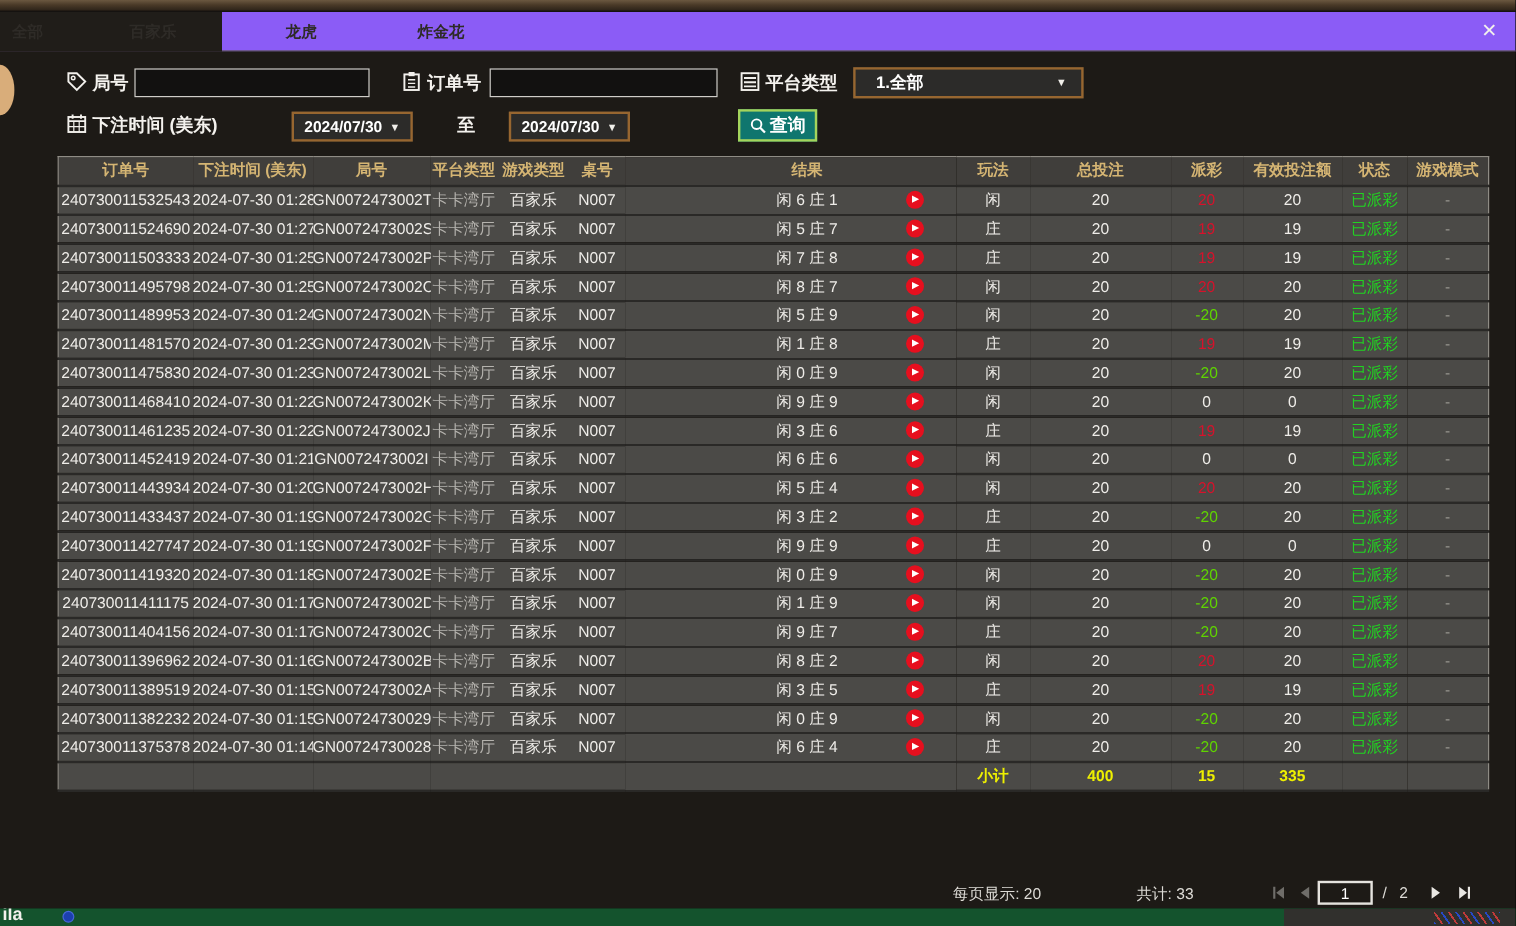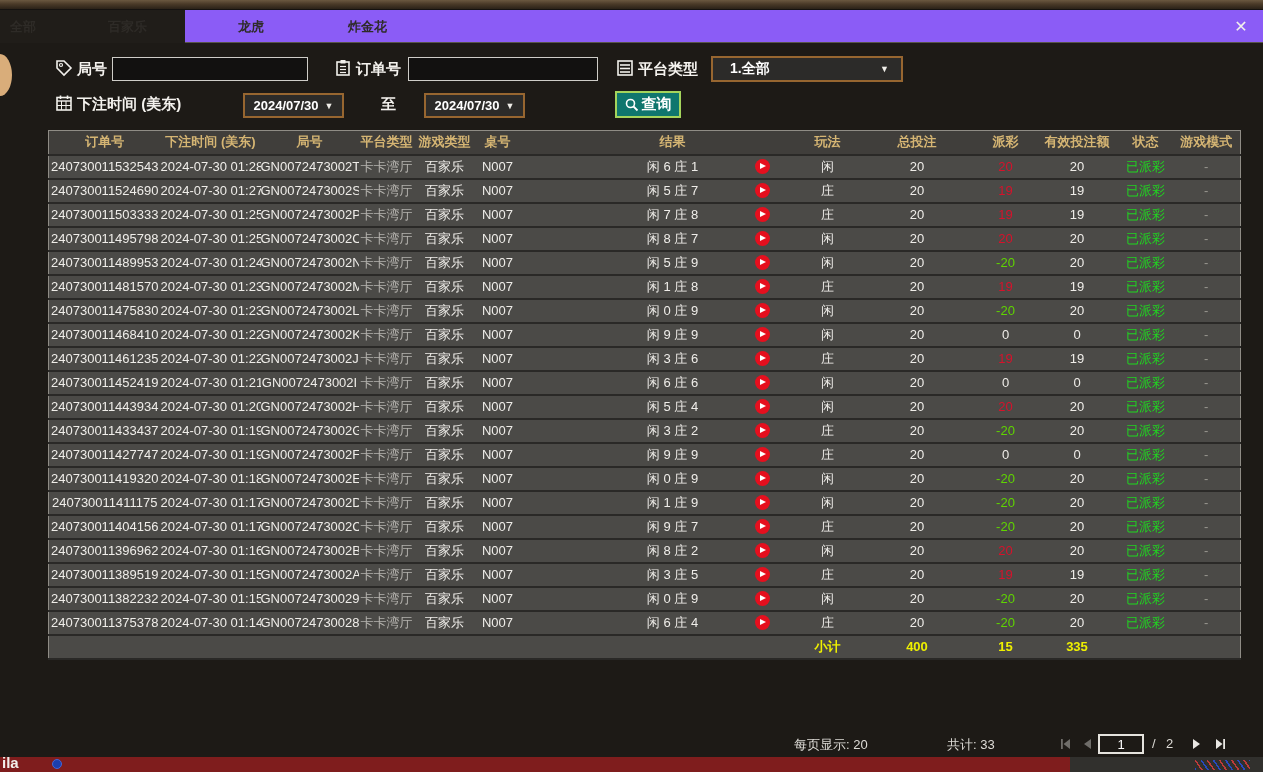--- a/index.html
+++ b/index.html
@@ -67,21 +67,21 @@
   .pag .per-page { position:absolute; left:794px; top:2px; }
   .pag .total { position:absolute; left:905px; top:2px;margin-left:42px; }
   .pager-ico { position:absolute; top:3px; width:14px; height:14px; background:transparent; border:none; cursor:pointer; padding:0; }
   .pager-ico svg { width:14px; height:14px; display:block; }
   .page-box { position:absolute; left:1098px; top:0px; width:46px; height:20px;
     background:#1d1a16; border:2px solid #e5e3de; color:#fff; text-align:center; font-size:13px; }
   .page-sep { position:absolute; left:1152px; top:2px; }
   .page-count { position:absolute; left:1166px; top:2px; }
 
   
-  .bottom-strip { position:absolute; left:0; top:757px; width:1263px; height:15px; background:#7f1d1d; overflow:hidden; }
+  .bottom-strip { position:absolute; left:0; top:757px; width:1263px; height:15px; background:#14532d; overflow:hidden; }
   .bg-name { position:absolute; left:2px; top:-3px; color:#f2f0ec; font-size:15px; font-weight:bold; }
   .mini-circ { position:absolute; left:52px; top:2px; width:10px; height:10px; border-radius:50%;
     background:#1c3fae; border:1px solid #4566d6; }
   .score-band { position:absolute; left:95px; top:2px; width:975px; height:13px; background:#cfcec7;
     border-top:2px solid #e9e8e2;
     background-image:repeating-linear-gradient(90deg, rgba(0,0,0,0.07) 0 1px, transparent 1px 11px); }
   .polka-box { position:absolute; left:532px; top:1px; width:78px; height:12px; background:#0b0b0b;
     color:#f5f5f5; font-size:13px; font-weight:bold; text-align:center; line-height:14px; overflow:hidden; }
   .band-circles { position:absolute; left:615px; top:2px; width:110px; height:11px;
     background-image:radial-gradient(circle at 5px 5px,#1c3fae 4.5px,transparent 5px),

